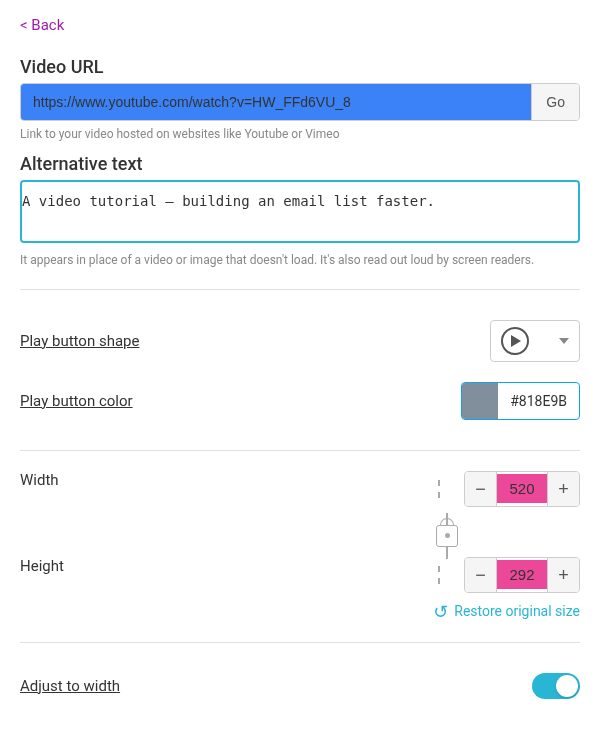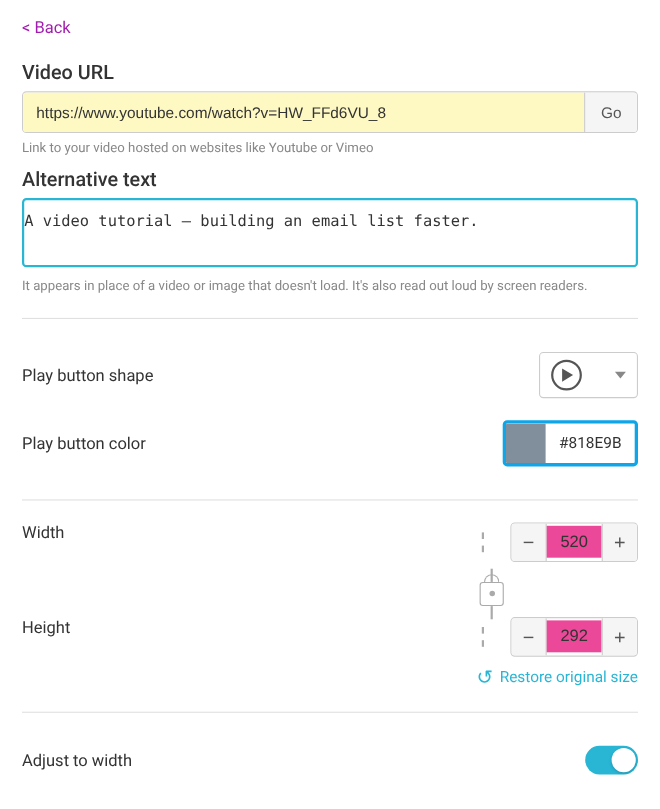--- a/index.html
+++ b/index.html
@@ -45,21 +45,21 @@
       overflow: hidden;
     }
 
     .input-row input[type="text"] {
       flex: 1;
       border: none;
       outline: none;
       padding: 10px 12px;
       font-size: 14px;
       color: #333;
-      background: #fef9c3;
+      background: #3b82f6;
     }
 
     .go-button {
       background: #f5f5f5;
       border: none;
       border-left: 1px solid #ccc;
       padding: 10px 14px;
       font-size: 14px;
       color: #555;
       cursor: pointer;
@@ -94,20 +94,21 @@
     .row-setting {
       display: flex;
       align-items: center;
       justify-content: space-between;
       padding: 10px 0;
     }
 
     .row-label {
       font-size: 15px;
       color: #333;
+      text-decoration: underline;
     }
 
     .play-shape-control {
       display: flex;
       align-items: center;
       border: 1px solid #ccc;
       border-radius: 4px;
       padding: 6px 10px;
       gap: 8px;
       cursor: pointer;
@@ -138,21 +139,21 @@
       width: 0;
       height: 0;
       border-left: 5px solid transparent;
       border-right: 5px solid transparent;
       border-top: 6px solid #888;
     }
 
     .color-control {
       display: flex;
       align-items: center;
-      border: 3px solid #0ea5e9;
+      border: 1px solid #0ea5e9;
       border-radius: 4px;
       overflow: hidden;
       cursor: pointer;
     }
 
     .color-swatch {
       width: 36px;
       height: 36px;
       background: #818E9B;
     }

